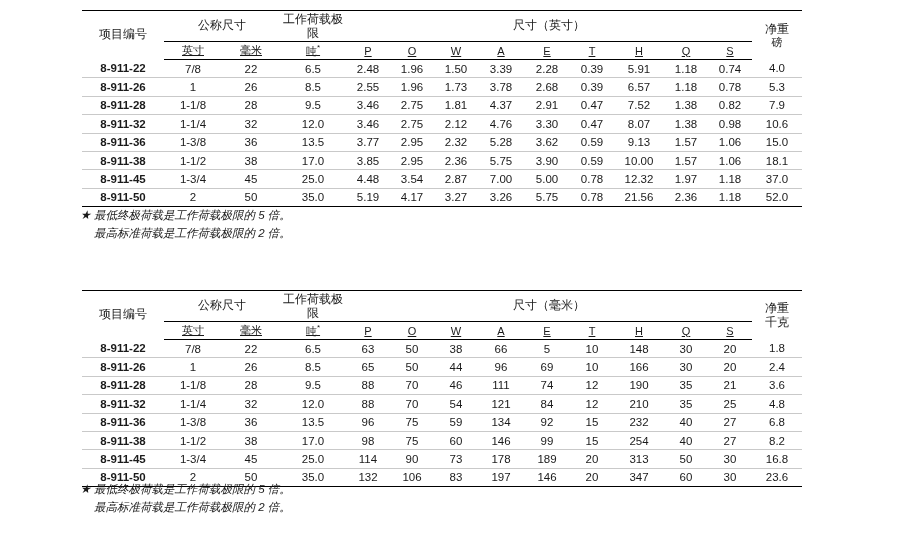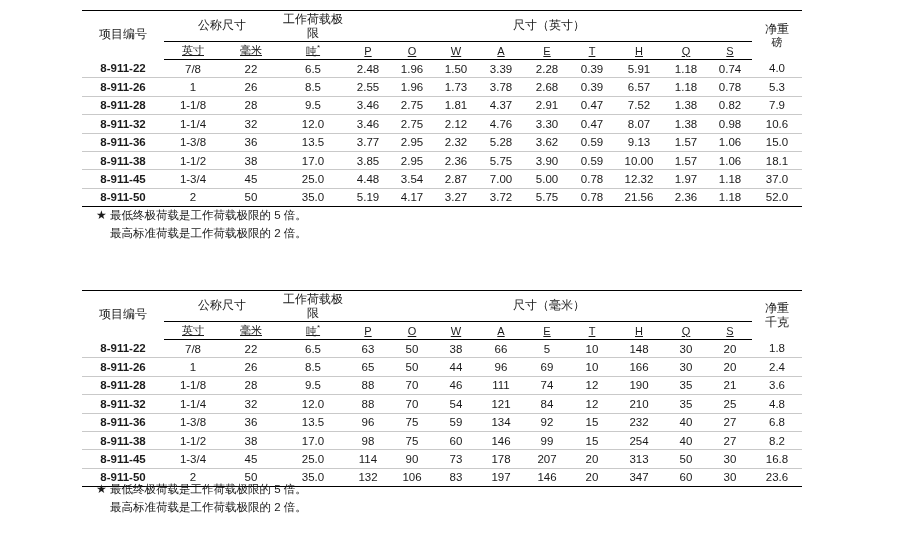--- a/index.html
+++ b/index.html
@@ -78,24 +78,25 @@
     display: block;
     line-height: 1.18;
   }
   .sup {
     font-size: 8px;
     vertical-align: super;
   }
 
   .notes {
     position: absolute;
-    left: 96px;
+    left: 80px;
     font-size: 11.5px;
     color: #1a1a1a;
     line-height: 1.55;
+    font-style: italic;
   }
   #notes-imperial { top: 206px; }
   #notes-metric   { top: 480px; }
   .note-line { white-space: nowrap; }
   .star {
     display: inline-block;
     width: 14px;
     font-size: 12px;
   }
   .note-indent { padding-left: 14px; }
@@ -265,21 +266,21 @@
           <td>37.0</td>
         </tr>
         <tr class="data last">
           <td class="code">8-911-50</td>
           <td>2</td>
           <td>50</td>
           <td>35.0</td>
           <td>5.19</td>
           <td>4.17</td>
           <td>3.27</td>
-          <td>3.72</td>
+          <td>3.26</td>
           <td>5.75</td>
           <td>0.78</td>
           <td>21.56</td>
           <td>2.36</td>
           <td>1.18</td>
           <td>52.0</td>
         </tr>
       </tbody>
     </table>
   </div>
@@ -438,21 +439,21 @@
         </tr>
         <tr class="data">
           <td class="code">8-911-45</td>
           <td>1-3/4</td>
           <td>45</td>
           <td>25.0</td>
           <td>114</td>
           <td>90</td>
           <td>73</td>
           <td>178</td>
-          <td>207</td>
+          <td>189</td>
           <td>20</td>
           <td>313</td>
           <td>50</td>
           <td>30</td>
           <td>16.8</td>
         </tr>
         <tr class="data last">
           <td class="code">8-911-50</td>
           <td>2</td>
           <td>50</td>

